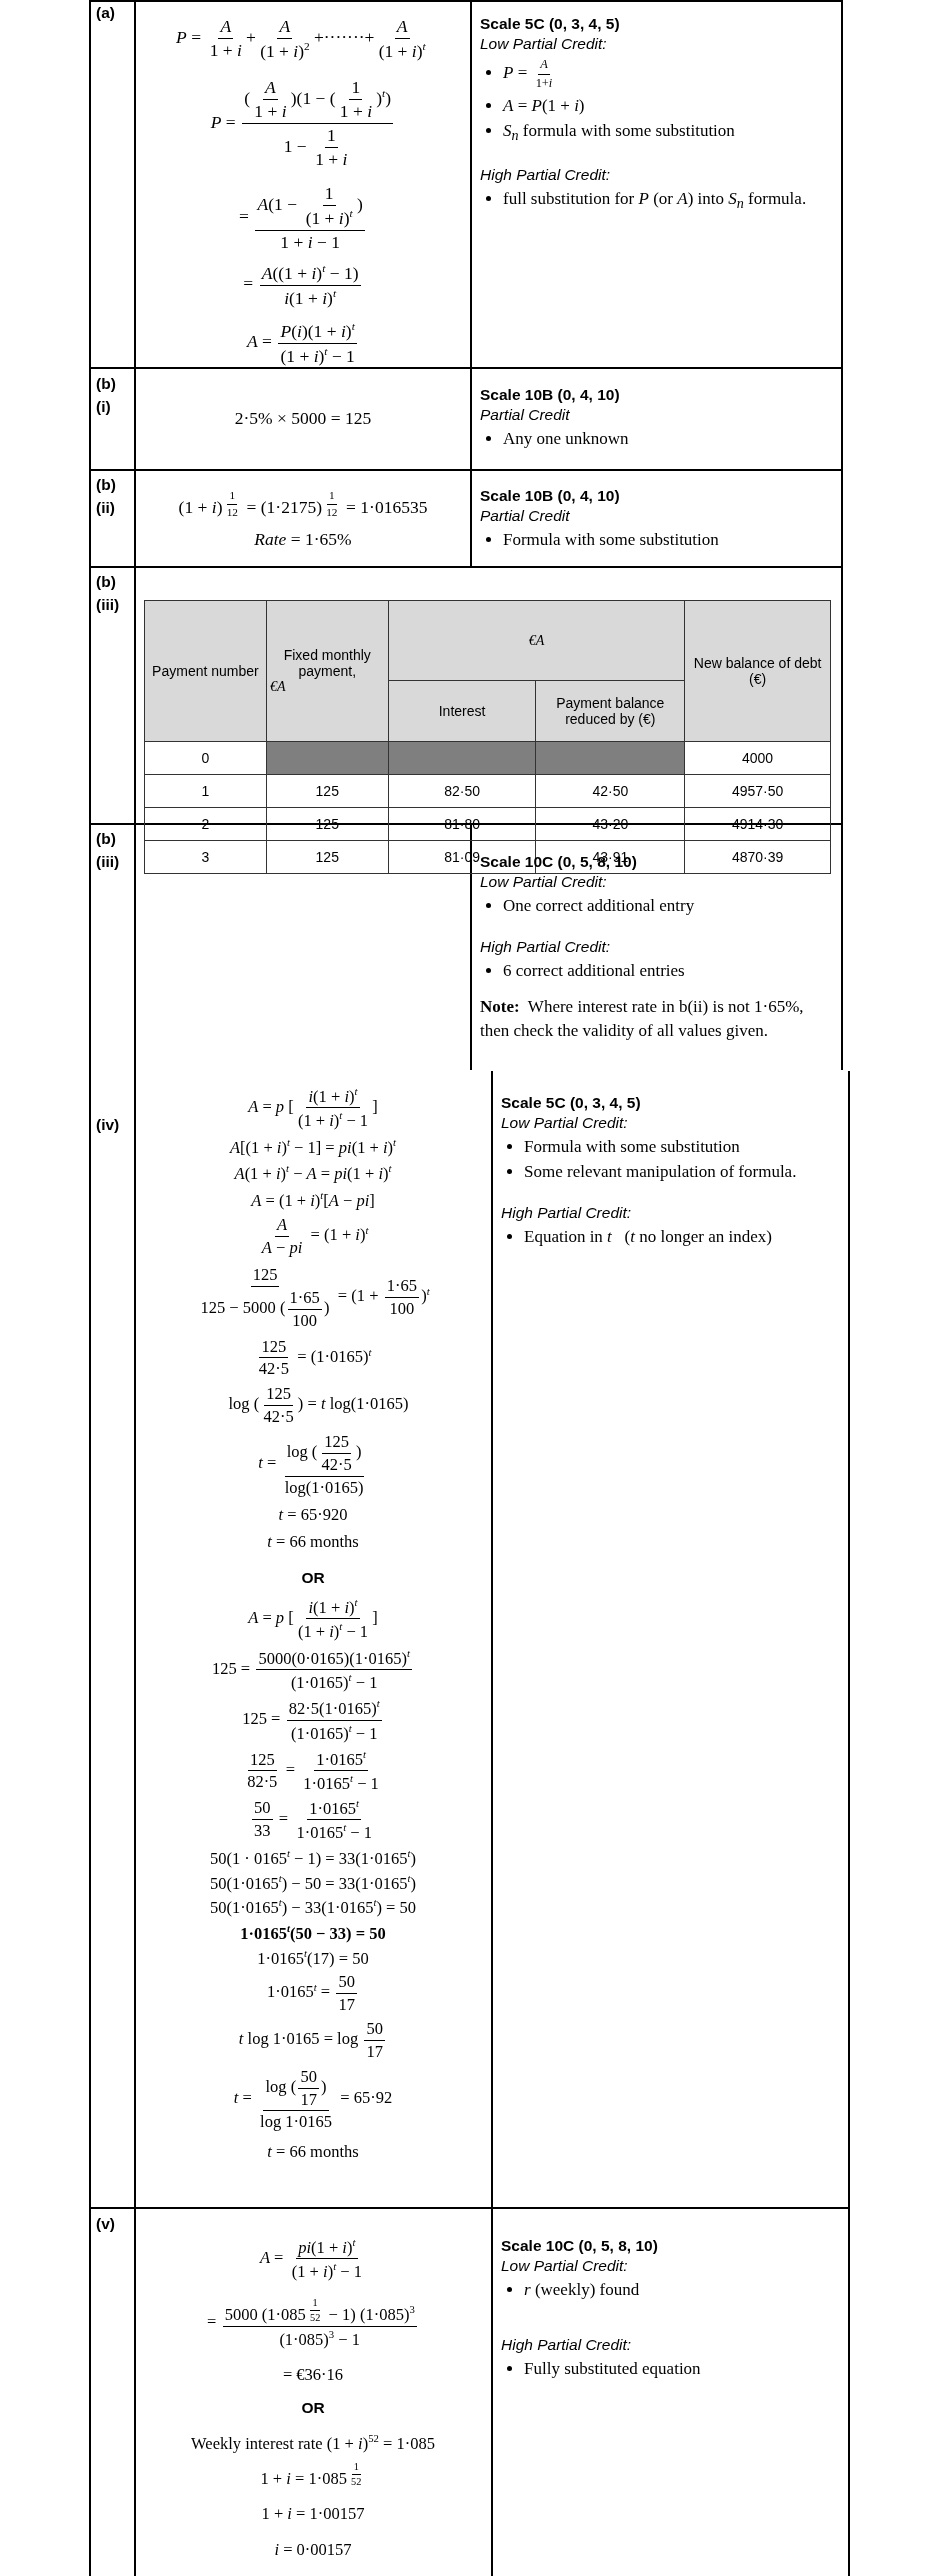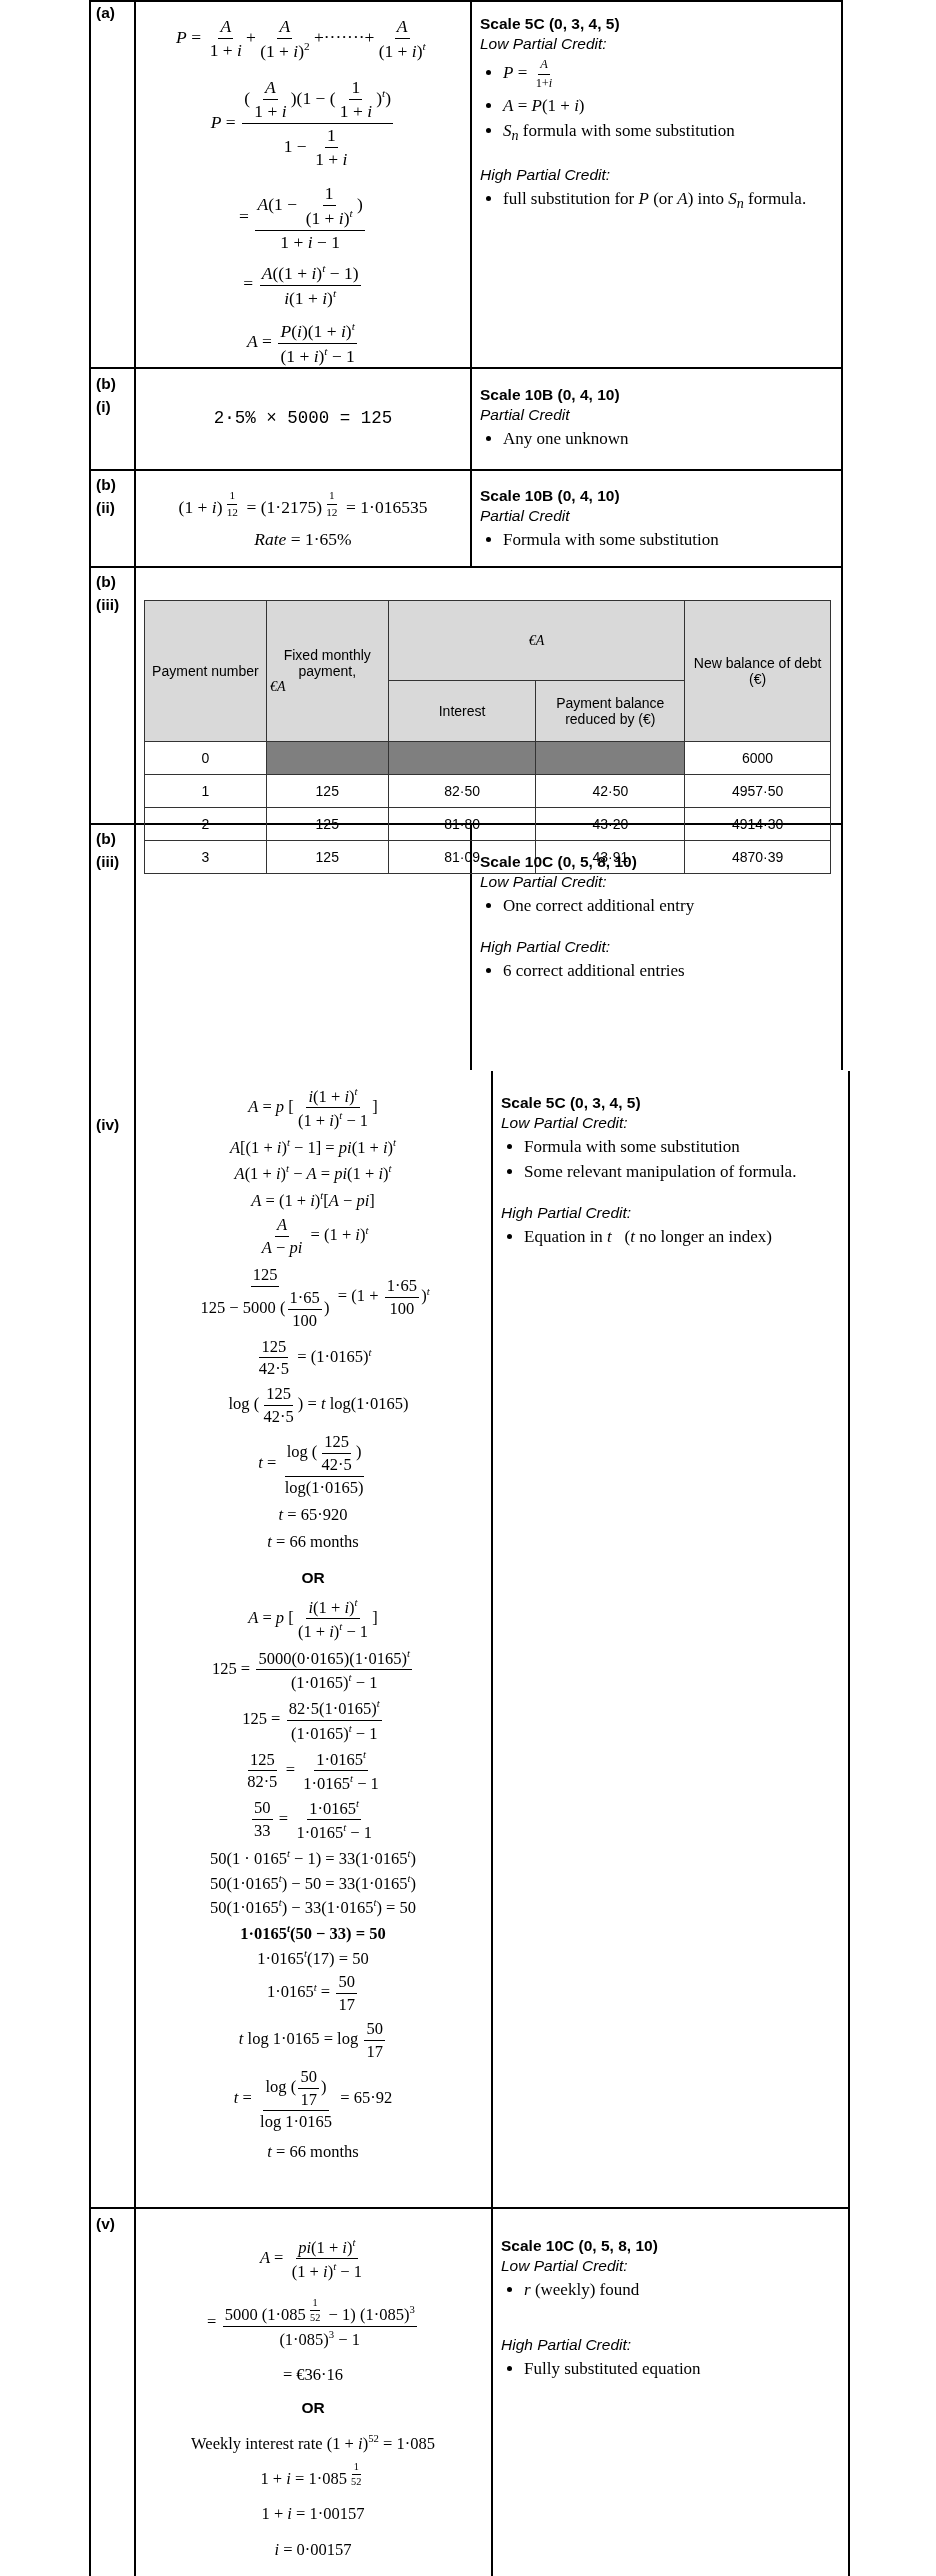--- a/index.html
+++ b/index.html
@@ -135,21 +135,21 @@
     <div class="sub">High Partial Credit:</div>
     <ul>
       <li>full substitution for <i>P</i> (or <i>A</i>) into <i>S<sub>n</sub></i> formula.</li>
     </ul>
   </div>
 
   <div class="lbl" style="top:372px;">
     <div>(b)</div>
     <div>(i)</div>
   </div>
-  <div class="math" style="left:136px; top:408px; width:334px;font-family:Liberation Mono, monospace;">2·5% × 5000 = 125</div>
+  <div class="math" style="left:136px; top:408px; width:334px;">2·5% × 5000 = 125</div>
   <div class="scheme" style="left:480px; top:385px; width:355px;">
     <div class="scale">Scale 10B (0, 4, 10)</div>
     <div class="sub">Partial Credit</div>
     <ul>
       <li>Any one unknown</li>
     </ul>
   </div>
 
   <div class="lbl" style="top:473px;">
     <div>(b)</div>
@@ -200,21 +200,21 @@
         <th>Interest</th>
         <th>Payment balance reduced by (€)</th>
       </tr>
     </thead>
     <tbody>
       <tr>
         <td>0</td>
         <td class="shade"></td>
         <td class="shade"></td>
         <td class="shade"></td>
-        <td>6000</td>
+        <td>4000</td>
       </tr>
       <tr>
         <td>1</td>
         <td>125</td>
         <td>82·50</td>
         <td>42·50</td>
         <td>4957·50</td>
       </tr>
       <tr>
         <td>2</td>
@@ -241,20 +241,23 @@
     <div class="scale">Scale 10C (0, 5, 8, 10)</div>
     <div class="sub">Low Partial Credit:</div>
     <ul>
       <li>One correct additional entry</li>
     </ul>
     <div class="gap"></div>
     <div class="sub">High Partial Credit:</div>
     <ul>
       <li>6 correct additional entries</li>
     </ul>
+    <div class="note" style="margin-top:13.4px; line-height:1.4;">
+      <b>Note:</b>&nbsp; <span>Where interest rate in b(ii) is not 1·65%, then check the validity of all values given.</span>
+    </div>
   </div>
 
   <div class="lbl" style="top:1073px;margin-top:40px;">(iv)</div>
 
   <div class="math" style="left:136px; top:1085px; width:354px; font-size:16.5px;">
 
     <div class="line"><i>A</i> = <i>p</i> [<span class="frac">
           <span class="num"><i>i</i>(1 + <i>i</i>)<sup><i>t</i></sup></span>
           <span class="den">(1 + <i>i</i>)<sup><i>t</i></sup> − 1</span>
         </span>]</div>

